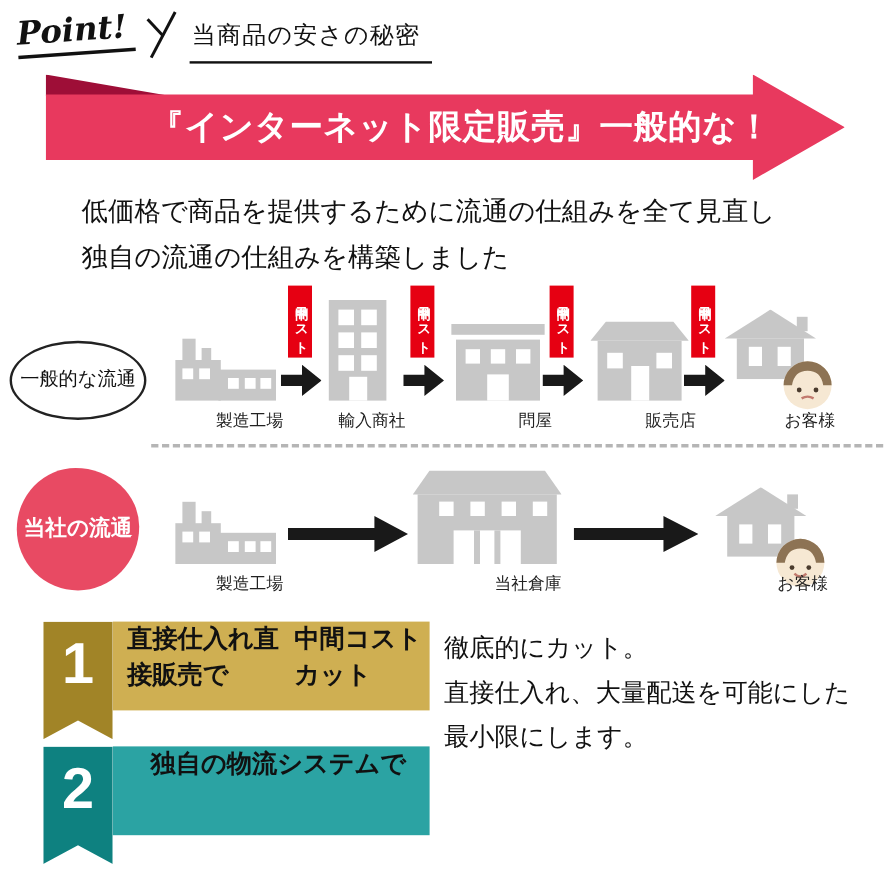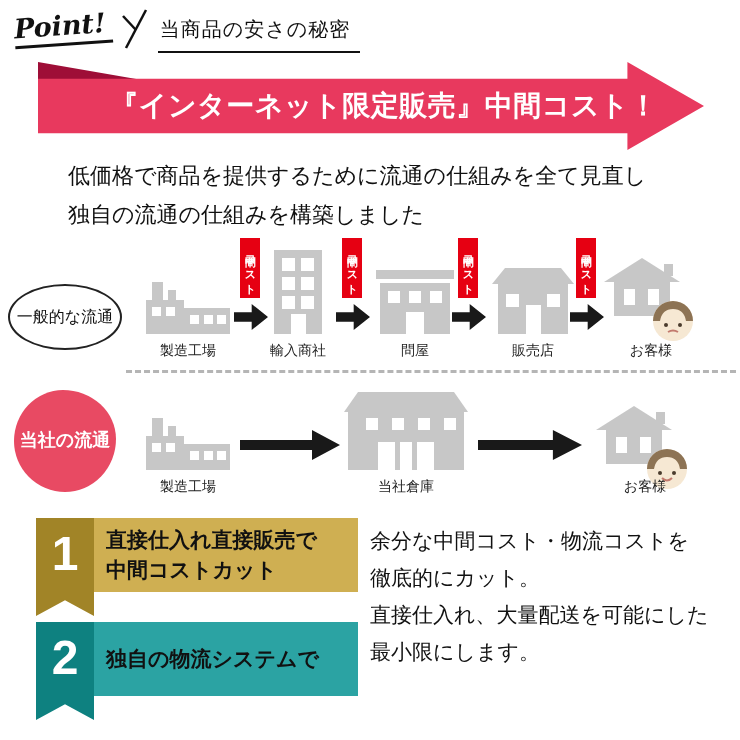--- a/index.html
+++ b/index.html
@@ -24,21 +24,21 @@
   .hero-body { position:absolute; left:0; top:0; width:100%; height:100%; background:#e8395e;
     clip-path:polygon(0 19%,88.5% 19%,88.5% 0,100% 50%,88.5% 100%,88.5% 81%,0 81%);
     display:flex; align-items:center; justify-content:center; padding-left:26px; box-sizing:border-box;
     color:#fff; font-size:28px; font-weight:bold; letter-spacing:0.5px; }
 
   
   .intro { position:absolute; left:68px; top:156px; font-size:22px; font-weight:500; line-height:39px; }
 
   
   .flow { position:absolute; left:0; width:740px; }
-  .step-label { position:absolute; text-align:center; font-size:14px; color:#222; }
+  .step-label { position:absolute; text-align:right; font-size:14px; color:#222; }
   .arrow-s { position:absolute; width:34px; height:26px; background:#191919;
     clip-path:polygon(0 32%,52% 32%,52% 0,100% 50%,52% 100%,52% 68%,0 68%); }
   .arrow-l { position:absolute; width:100px; height:30px; background:#191919;
     clip-path:polygon(0 33%,72% 33%,72% 0,100% 50%,72% 100%,72% 67%,0 67%); }
   .cost-badge { position:absolute; width:20px; height:60px; background:#e60012; color:#fff;
     writing-mode:vertical-rl; text-orientation:upright; font-size:11px; font-weight:bold;
     display:flex; align-items:center; justify-content:center; letter-spacing:1px; }
   .ellipse-label { position:absolute; width:110px; height:62px; border:2.5px solid #222; border-radius:50%;
     display:flex; flex-direction:row; align-items:center; justify-content:center;
     font-size:16px; line-height:1.25; background:#fff; }
@@ -46,21 +46,21 @@
     border-radius:48% 52% 50% 50% / 50% 48% 52% 50%;
     display:flex; flex-direction:row; align-items:center; justify-content:center;
     color:#fff; font-size:18px; font-weight:bold; line-height:1.4; }
   .dashed-divider { position:absolute; left:126px; right:4px; top:370px; border-top:3px dashed #b5b5b5; }
 
   
   .point-row { position:absolute; left:36px; display:flex; align-items:flex-start; }
   .ribbon-num { width:58px; height:98px; clip-path:polygon(0 0,100% 0,100% 100%,50% 84%,0 100%);
     color:#fff; font-size:48px; font-weight:bold; display:flex; justify-content:center;
     padding-top:8px; box-sizing:border-box; }
-  .point-body { height:74px; width:264px; display:flex; flex-direction:column; justify-content:center;
+  .point-body { height:74px; width:264px; display:flex; flex-direction:row; justify-content:center;
     padding-left:12px; box-sizing:border-box; font-size:21px; font-weight:bold; line-height:1.45; }
   .gold-dark { background:#a18427; }
   .gold { background:#cfaf52; }
   .teal-dark { background:#0e8180; }
   .teal { background:#2ba3a3; }
 
   .desc { position:absolute; left:370px; top:522px; width:364px; font-size:21px; line-height:37px; }
 </style>
 </head>
 <body>
@@ -71,21 +71,21 @@
     <div class="point-label">Point!</div>
     <svg width="30" height="42" viewBox="0 0 30 42">
       <line x1="26" y1="2" x2="6" y2="40" stroke="#111" stroke-width="2.5"></line>
       <line x1="3" y1="8" x2="16" y2="22" stroke="#111" stroke-width="2.5"></line>
     </svg>
     <div class="header-title">当商品の安さの秘密</div>
   </div>
 
   <div class="hero">
     <div class="hero-fold"></div>
-    <div class="hero-body">『インターネット限定販売』中間コスト！</div>
+    <div class="hero-body">『インターネット限定販売』一般的な！</div>
   </div>
 
   <div class="intro">
     <div>低価格で商品を提供するために流通の仕組みを全て見直し</div>
     <div>独自の流通の仕組みを構築しました</div>
   </div>
 
   <div class="flow" style="top:232px; height:140px;">
     <div class="ellipse-label" style="left:8px; top:52px;">
       <span>一般的な</span>
@@ -241,19 +241,18 @@
   </div>
 
   <div class="point-row" style="top:622px;">
     <div class="ribbon-num teal-dark">2</div>
     <div class="point-body teal">
       <div>独自の物流システムで</div>
     </div>
   </div>
 
   <div class="desc">
-    <div>余分な中間コスト・物流コストを</div>
     <div>徹底的にカット。</div>
     <div>直接仕入れ、大量配送を可能にした</div>
     <div>最小限にします。</div>
   </div>
 
 </div>
 
 </body></html>

